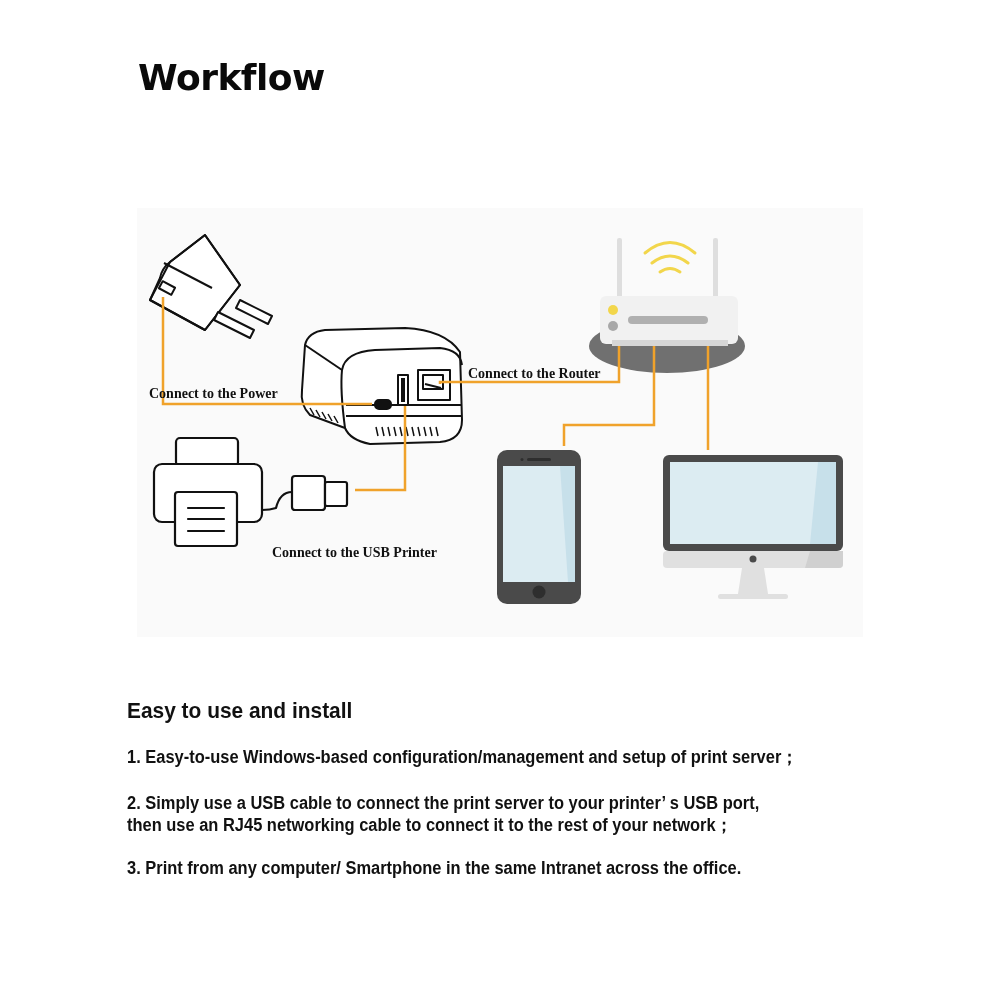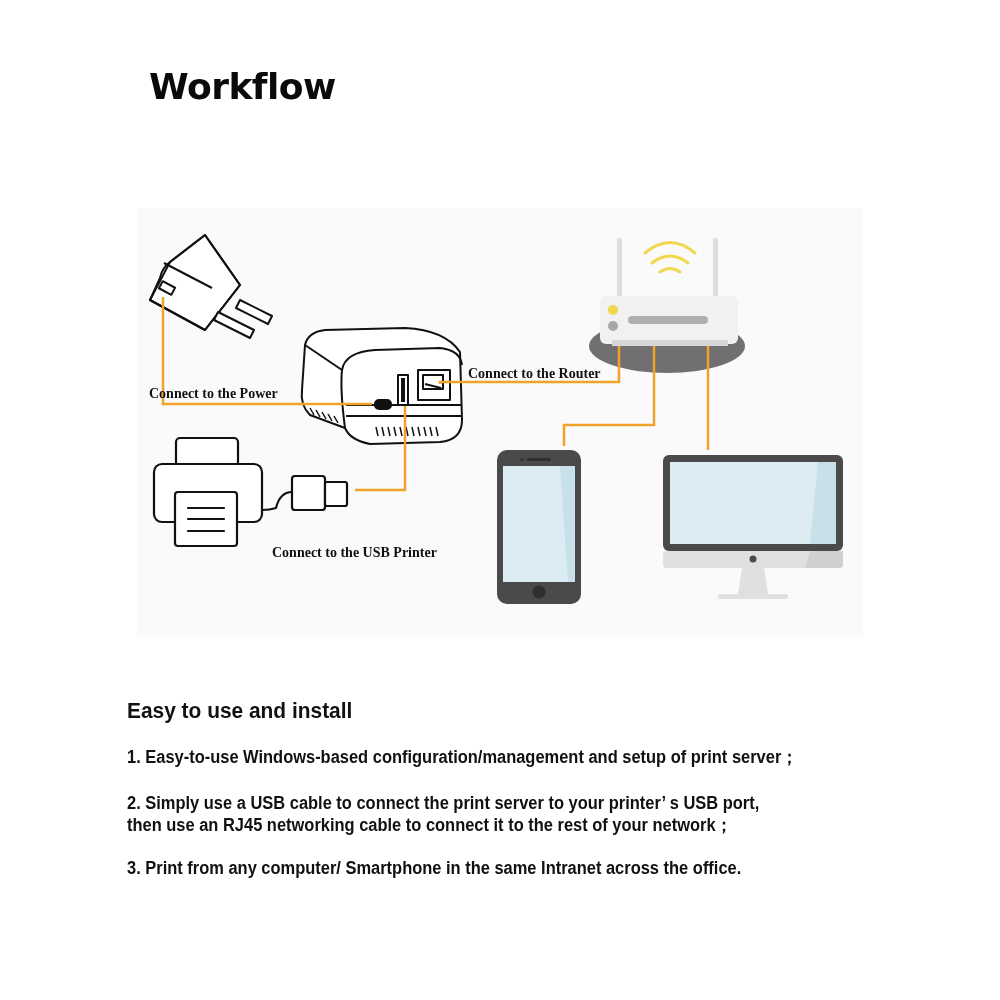--- a/index.html
+++ b/index.html
@@ -1,17 +1,17 @@
 <!DOCTYPE html>
 <html><head>
   <meta charset="utf-8">
   <style>
     html, body { margin: 0; padding: 0; background: #ffffff; }
     body { width: 1000px; height: 1000px; position: relative; overflow: hidden; font-family: "DejaVu Sans", sans-serif; color: #000; }
-    .title { position: absolute; left: 138px; top: 66px; font-family: "DejaVu Sans", sans-serif; font-weight: bold; font-size: 36px; letter-spacing: -0.5px; color: #0a0a0a; margin-left: 11px; }
+    .title { position: absolute; left: 138px; top: 57px; font-family: "DejaVu Sans", sans-serif; font-weight: bold; font-size: 36px; letter-spacing: -0.5px; color: #0a0a0a; }
     .panel { position: absolute; left: 137px; top: 208px; width: 726px; height: 429px; background: #fafafa; }
     .diagram { position: absolute; left: 0; top: 0; width: 1000px; height: 1000px; }
     .label-serif { font-family: "Liberation Serif", serif; font-weight: bold; font-size: 14px; fill: #111; }
     .section-title { position: absolute; left: 127px; top: 698px; font-family: "Liberation Sans", sans-serif; font-weight: bold; font-size: 22px; color: #111; transform: scaleX(0.95); transform-origin: left; }
     .bullet { position: absolute; left: 127px; font-family: "Liberation Sans", sans-serif; font-weight: bold; font-size: 17.5px; color: #111; line-height: 22px; white-space: pre; transform: scaleX(0.94); transform-origin: left; }
     .b1 { top: 746px; }
     .b2 { top: 792px; }
     .b3 { top: 857px; }
   </style>
 </head>

